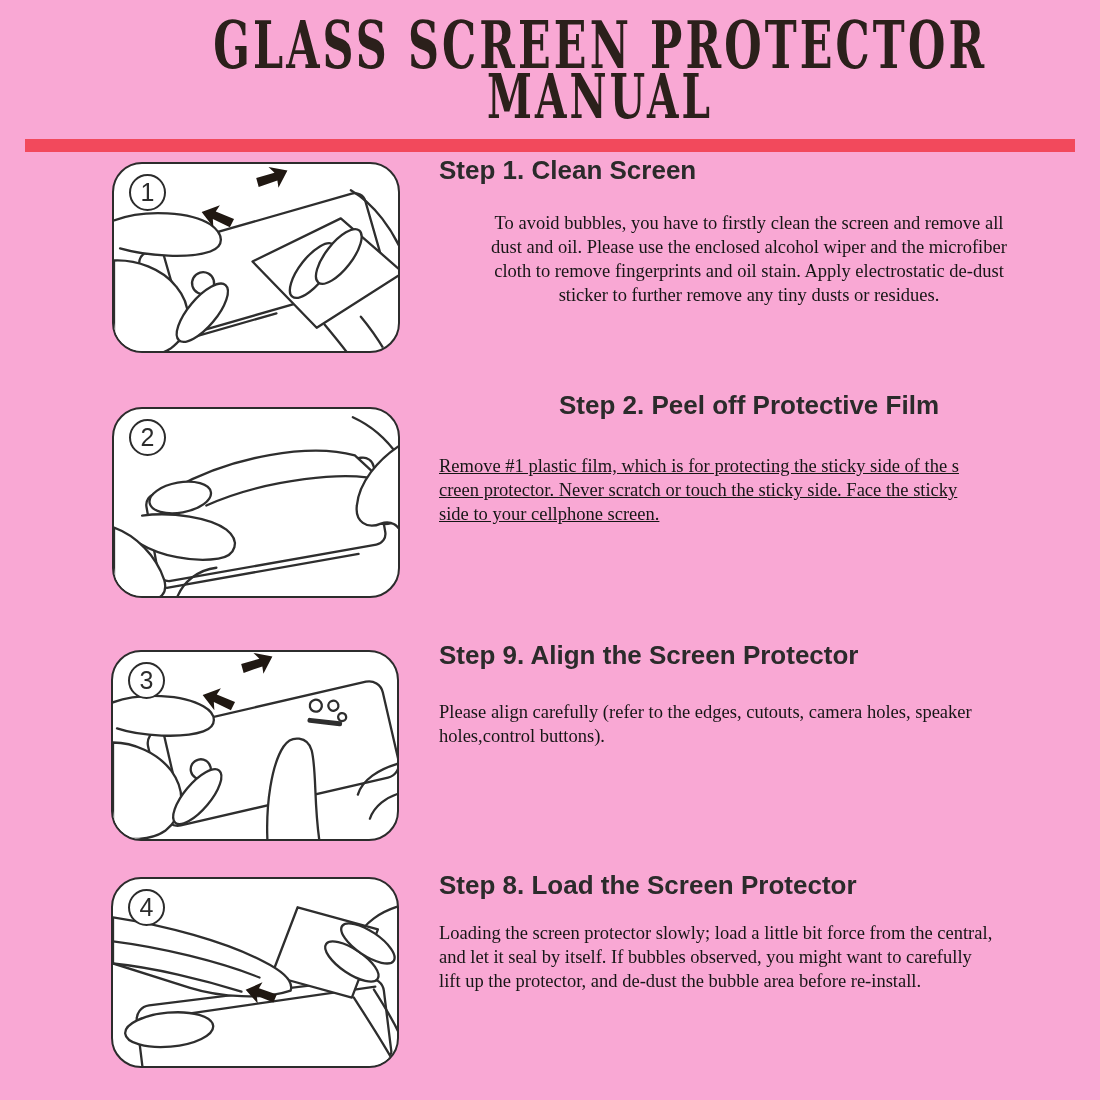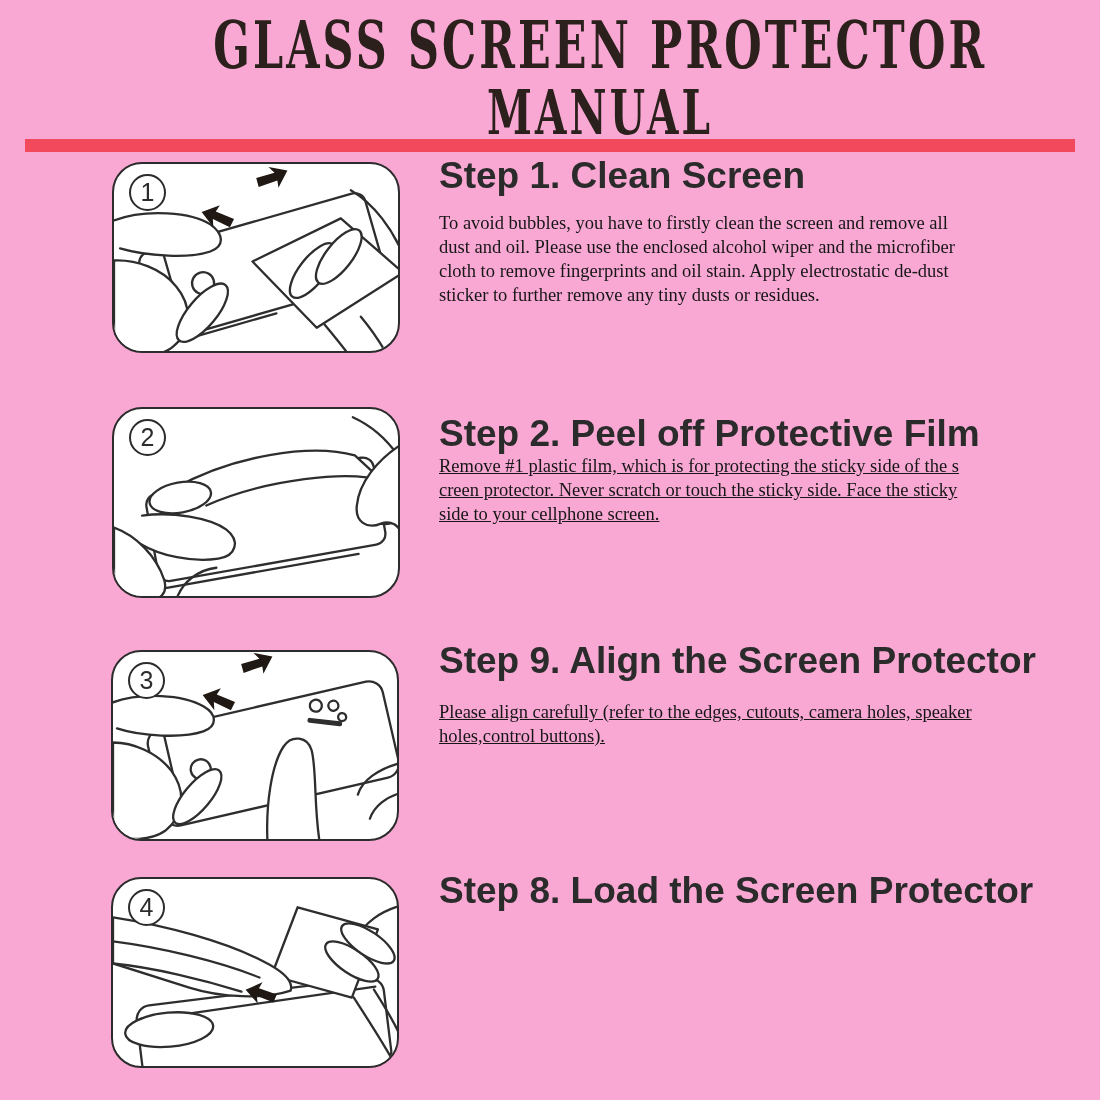--- a/index.html
+++ b/index.html
@@ -5,45 +5,45 @@
   html,body { margin:0; padding:0; background:#ffffff; }
   .page {
     position:relative; width:1100px; height:1100px; background:#f9a8d4;
     overflow:hidden; font-family:"Liberation Sans", sans-serif;
   }
   
   .title-line { position:absolute; left:100px; width:1000px; text-align:center;
     color:#2b201b; font-family:"DejaVu Serif", serif; font-weight:bold; white-space:nowrap; }
   .title-line > span { display:inline-block; transform:scale(0.78,1.18); letter-spacing:4px; }
   .title-1 { top:12px; font-size:55px; }
-  .title-2 { top:82px; font-size:52px; }
+  .title-2 { top:66px; font-size:52px; }
   .divider { position:absolute; left:25px; top:139px; width:1050px; height:13px; }
 
   
   .panel { position:absolute; width:288px; height:191px; box-sizing:border-box;
     border:2.5px solid #2c2c2c; border-radius:30px; background:#fff; overflow:hidden; }
   .panel svg { position:absolute; left:0; top:0; width:100%; height:100%; }
   .badge { position:absolute; left:15px; top:10px; width:37px; height:37px;
     box-sizing:border-box; border:2.3px solid #2c2c2c; border-radius:50%;
     display:flex; align-items:center; justify-content:center;
     font-size:25px; line-height:1; color:#2c2c2c; background:#ffffff; }
   .p1 { left:112px; top:162px; }
   .p2 { left:112px; top:407px; }
   .p3 { left:111px; top:650px; }
   .p4 { left:111px; top:877px; }
 
   
   .step-text { position:absolute; left:439px; width:620px; }
   .step-heading { font-family:"Liberation Sans", sans-serif; font-weight:bold;
-    font-size:37px; color:#2b2b2b; }
+    font-size:26px; color:#2b2b2b; }
   .step-body { font-family:"Liberation Serif", serif; font-size:18.5px;
     line-height:24px; color:#161616; white-space:pre; }
-  .h1 { top:155px; } .b1 { top:211px; }
-  .h2 { top:413px; } .b2 { top:454px;text-decoration:underline; }
-  .h3 { top:640px; } .b3 { top:700px;text-decoration:underline; }
+  .h1 { top:155px; } .b1 { top:211px;text-align:center; }
+  .h2 { top:390px;text-align:center; } .b2 { top:454px;text-decoration:underline; }
+  .h3 { top:640px; } .b3 { top:700px; }
   .h4 { top:870px; } .b4 { top:921px; }
 </style>
 </head>
 <body>
 
 <div class="page">
 
   <div class="title-line title-1"><span>GLASS SCREEN PROTECTOR</span></div>
   <div class="title-line title-2"><span>MANUAL</span></div>
   <div class="divider" style="background:#f2495c;"></div>
@@ -150,14 +150,17 @@
   <div class="step-text step-heading h2">Step 2. Peel off Protective Film</div>
   <div class="step-text step-body b2">Remove #1 plastic film, which is for protecting the sticky side of the s
 creen protector. Never scratch or touch the sticky side. Face the sticky
 side to your cellphone screen.</div>
 
   <div class="step-text step-heading h3">Step 9. Align the Screen Protector</div>
   <div class="step-text step-body b3">Please align carefully (refer to the edges, cutouts, camera holes, speaker
 holes,control buttons).</div>
 
   <div class="step-text step-heading h4">Step 8. Load the Screen Protector</div>
+  <div class="step-text step-body b4">Loading the screen protector slowly; load a little bit force from the central,
+and let it seal by itself. If bubbles observed, you might want to carefully
+lift up the protector, and de-dust the bubble area before re-install.</div>
 
 </div>
 
 </body></html>

